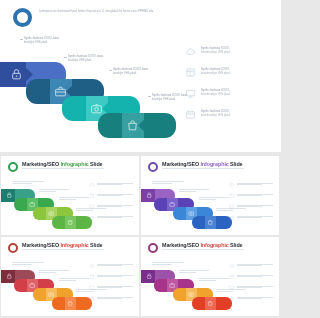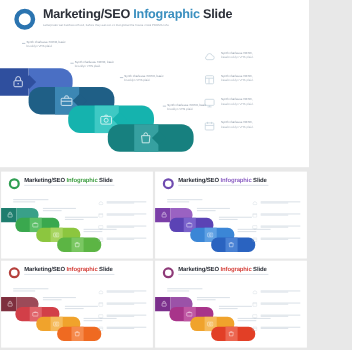--- a/index.html
+++ b/index.html
@@ -74,21 +74,20 @@
 </head>
 <body>
 
 <div class="app">
 
   <div class="hero">
 
     <div class="hero-head">
       <div class="ring"></div>
       <div class="titlewrap">
-        <div class="title"><span>Marketing/SEO </span><span class="acc">Infographic</span><span> Slide</span></div>
         <div class="subtitle">Letterpress wet bushwood food, before they eat out +1 met global the house cross PRRMS tofu.</div>
       </div>
     </div>
 
     <div class="stair">
 
       <div class="bar b1" style="left:-12px;top:62px;width:78px;">
         <div class="seg tail" style="left:0;width:38px;background:#2f4f9e;"></div>
         <div class="seg head" style="left:38px;width:40px;background:#4a6fc4;"></div>
         <div class="notch" style="left:34px;background:#2f4f9e;"></div>

